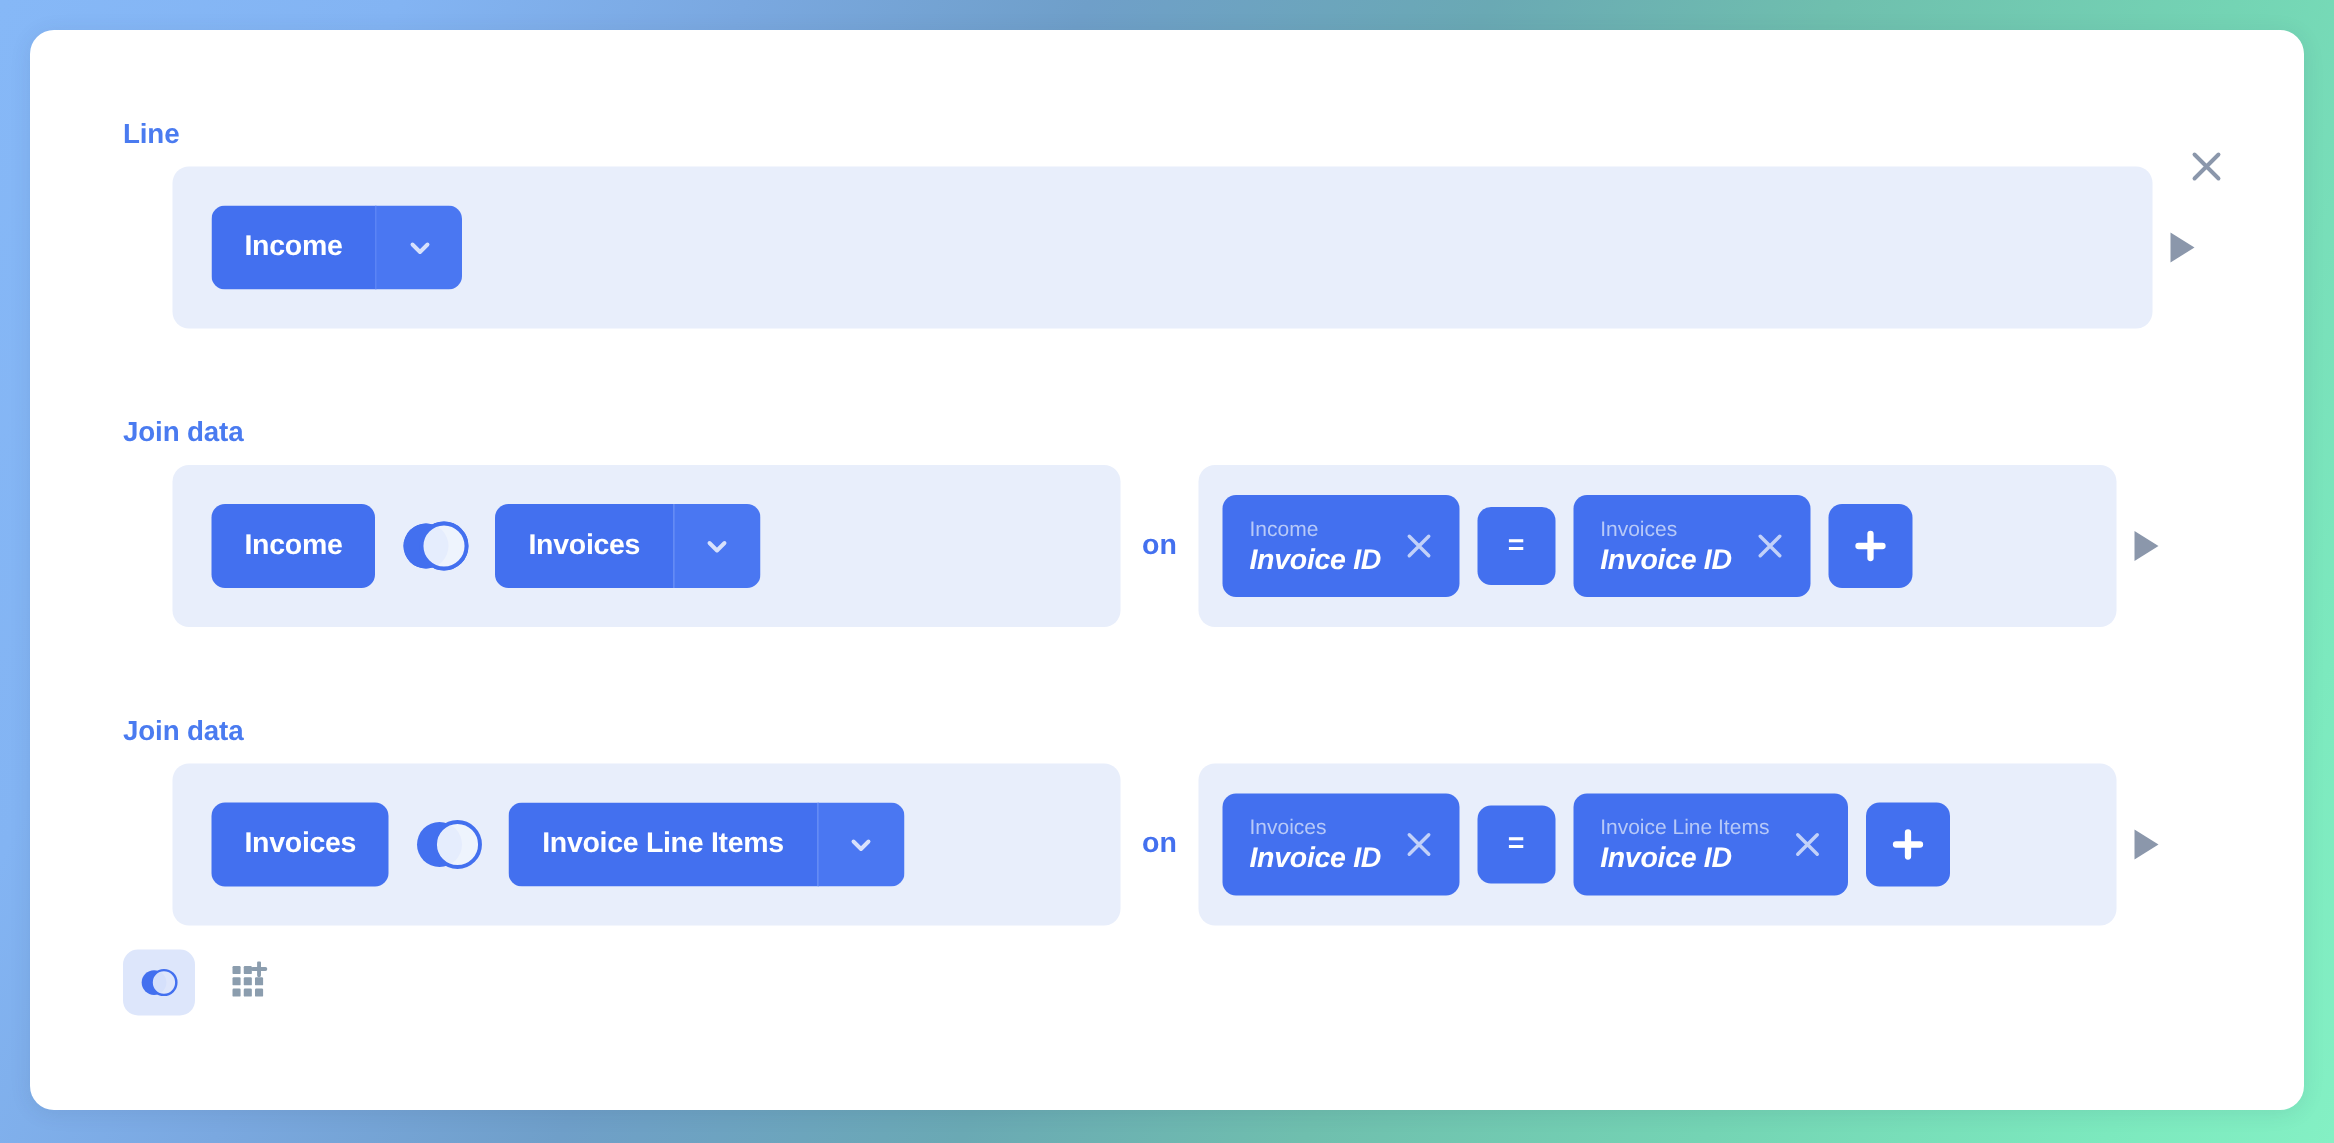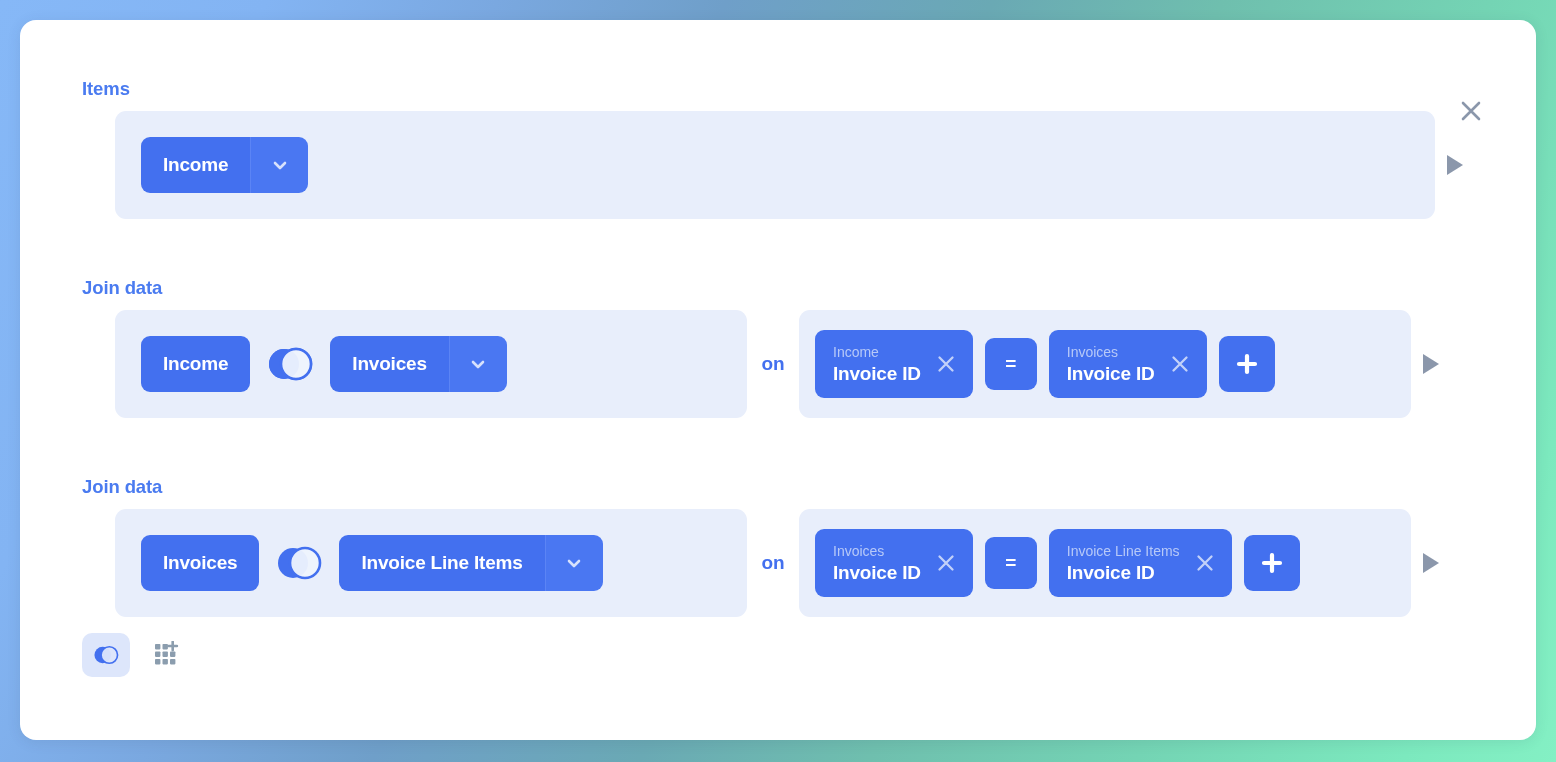--- a/index.html
+++ b/index.html
@@ -175,20 +175,21 @@
     font-weight: normal;
     white-space: nowrap;
   }
   .cond-field {
     font-size: 19px;
     color: #ffffff;
     font-weight: bold;
     line-height: 1.25;
     letter-spacing: -0.2px;
     white-space: nowrap;
+    font-style: italic;
   }
   .cond-x {
     display: flex;
     align-items: center;
     justify-content: center;
     width: 26px;
     height: 26px;
     flex: none;
     cursor: pointer;
   }
@@ -258,21 +259,21 @@
 <div class="card">
   <div class="card-inner">
 
     <div class="close-btn">
       <svg width="26" height="26" viewBox="0 0 26 26">
         <path d="M5 5 L21 21 M21 5 L5 21" stroke="#8b97ab" stroke-width="2.6" stroke-linecap="round" fill="none"></path>
       </svg>
     </div>
 
     <div class="section">
-      <div class="section-label">Items</div>
+      <div class="section-label">Line</div>
       <div class="section-body">
         <div class="panel data-panel">
           <div class="pill-group">
             <div class="pill">Income</div>
             <div class="pill-caret">
               <svg width="20" height="20" viewBox="0 0 20 20">
                 <path d="M5 8 L10 13 L15 8" stroke="#d7e1fc" stroke-width="2.6" fill="none" stroke-linecap="round" stroke-linejoin="round"></path>
               </svg>
             </div>
           </div>

